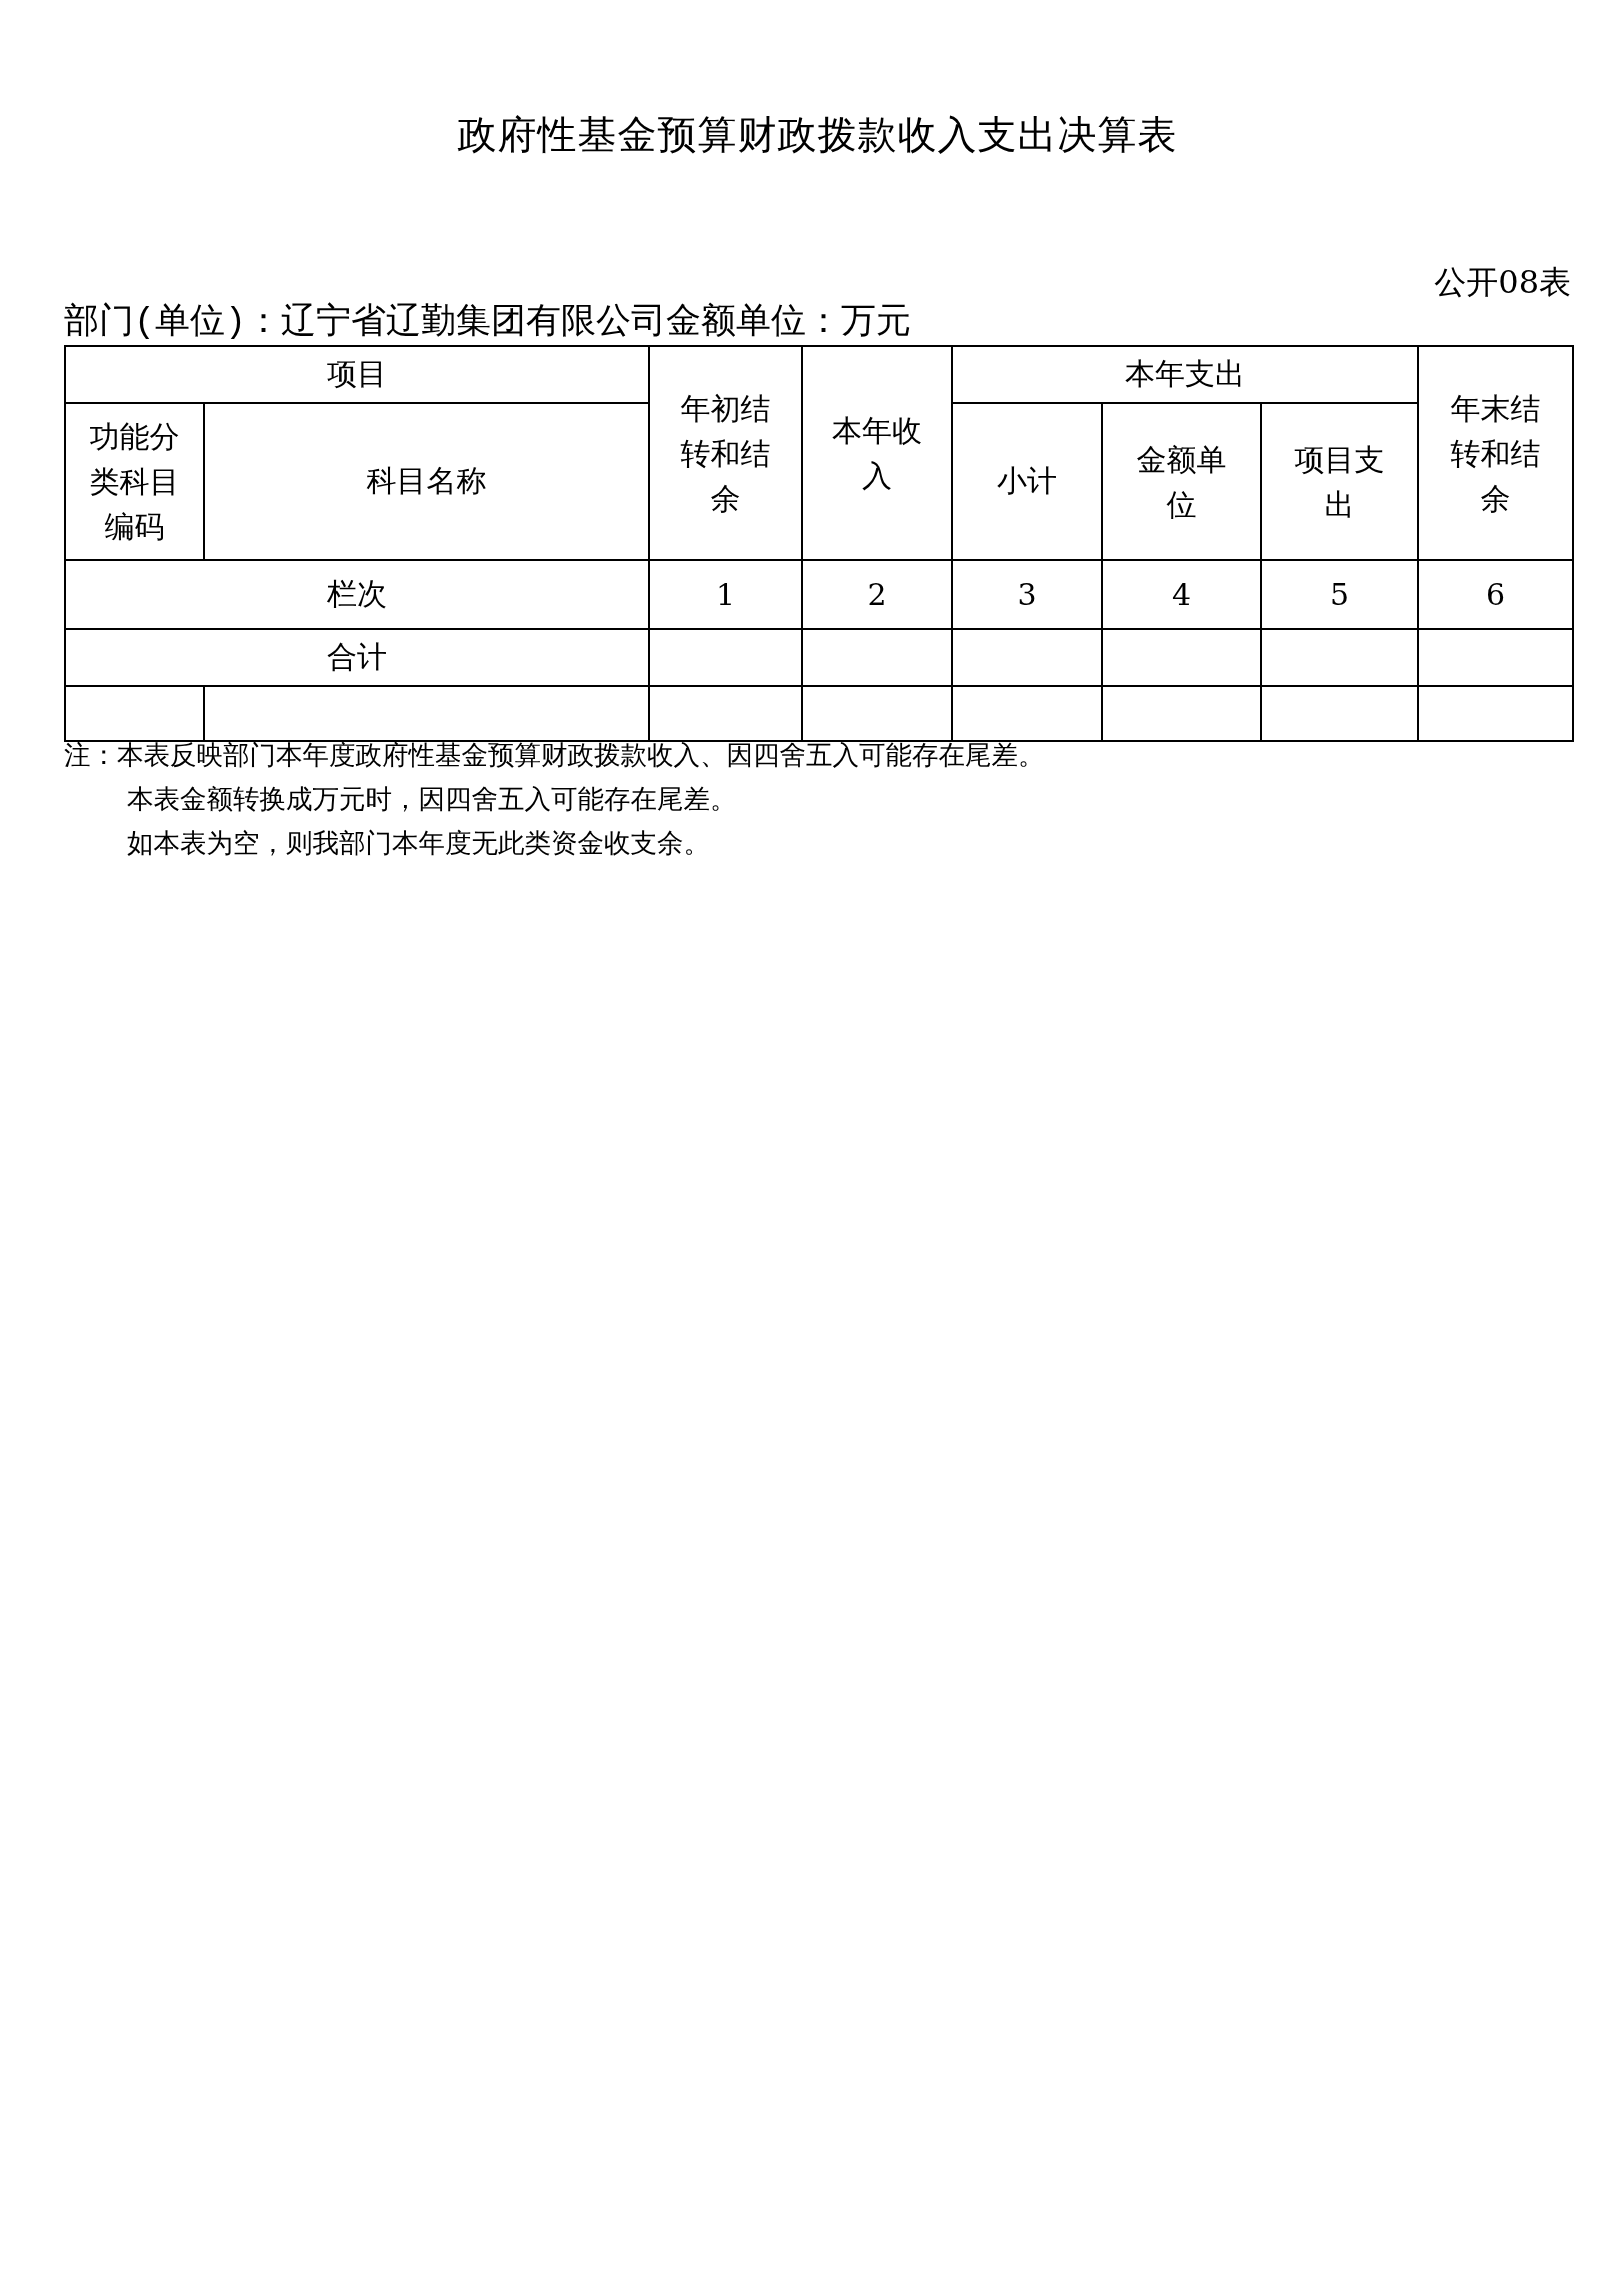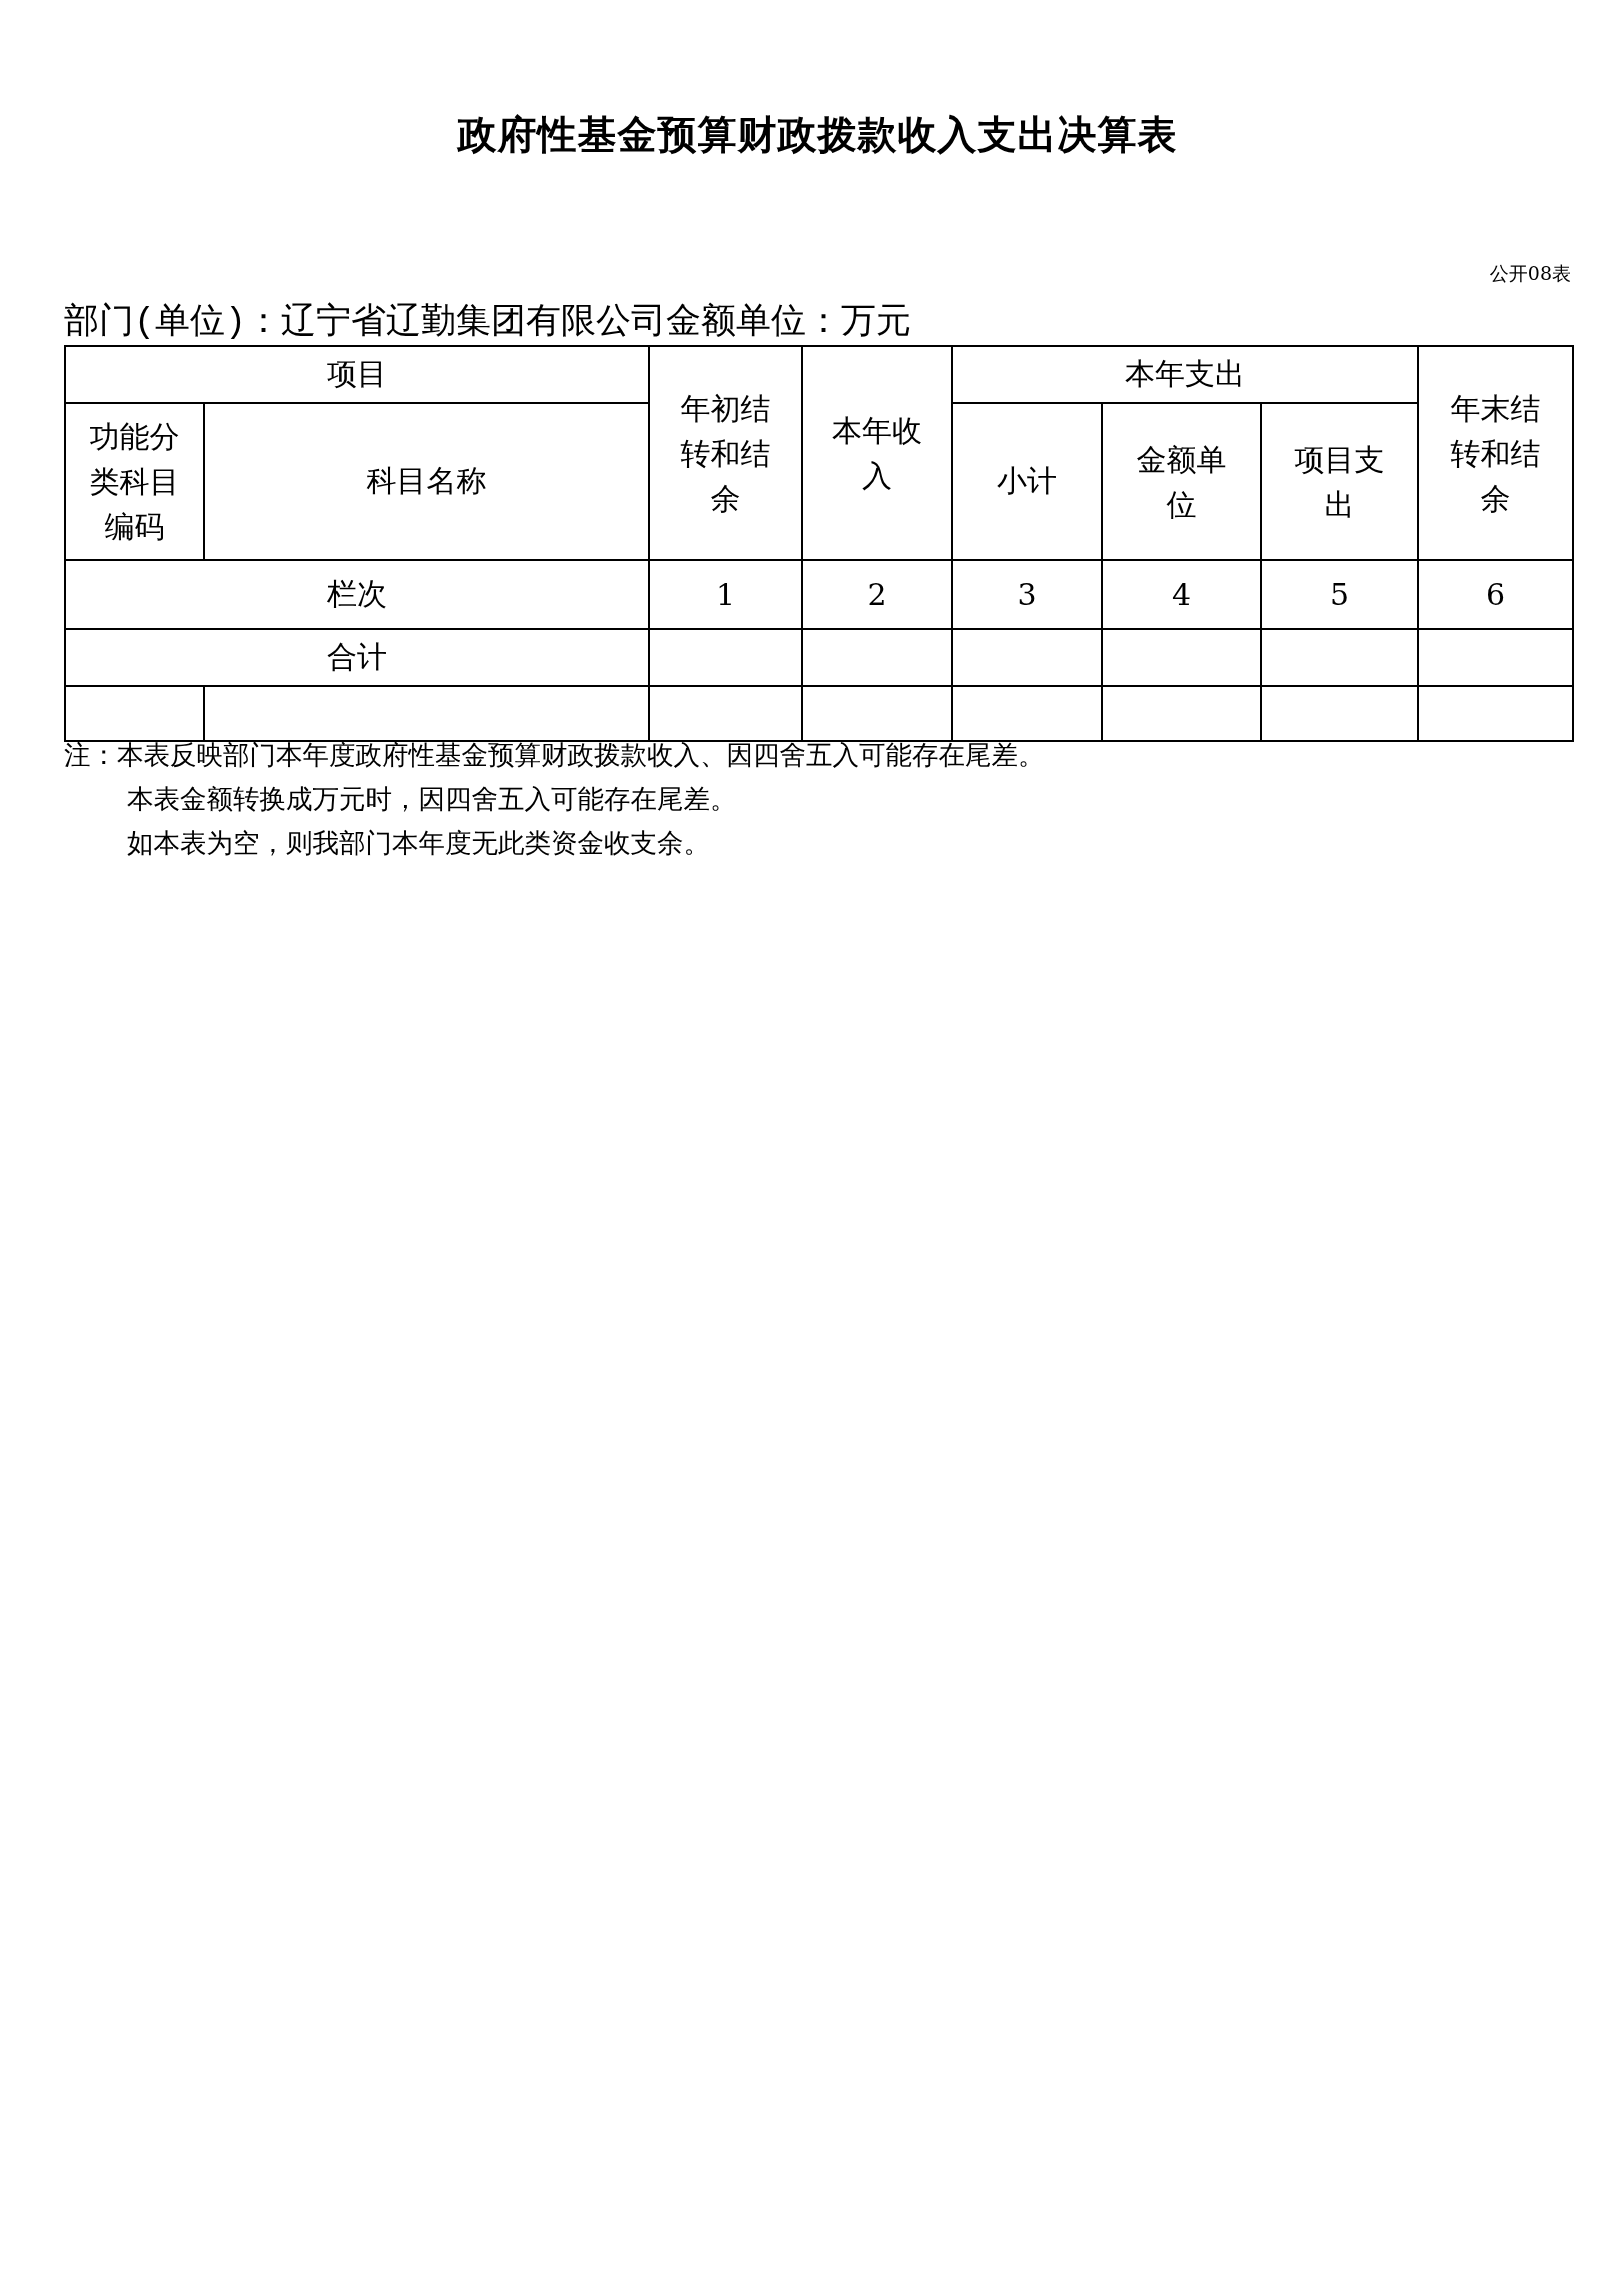--- a/index.html
+++ b/index.html
@@ -13,31 +13,31 @@
     font-family: "DejaVu Serif", "Liberation Serif", serif;
     overflow: hidden;
   }
   .doc-title {
     position: absolute;
     left: 64px;
     top: 108px;
     width: 1507px;
     text-align: center;
     font-size: 39px;
-    font-weight: bold;
+    font-weight: normal;
     letter-spacing: 1px;
     font-family: "DejaVu Sans", "Liberation Sans", sans-serif;
   }
   .meta-code {
     position: absolute;
     left: 64px;
     top: 261px;
     width: 1507px;
     text-align: right;
-    font-size: 19px;
+    font-size: 32px;
   }
   .meta-row {
     position: absolute;
     left: 64px;
     top: 297px;
     width: 1507px;
     display: flex;
     justify-content: flex-start;
     font-size: 35px;
     font-family: Liberation Mono, monospace;

